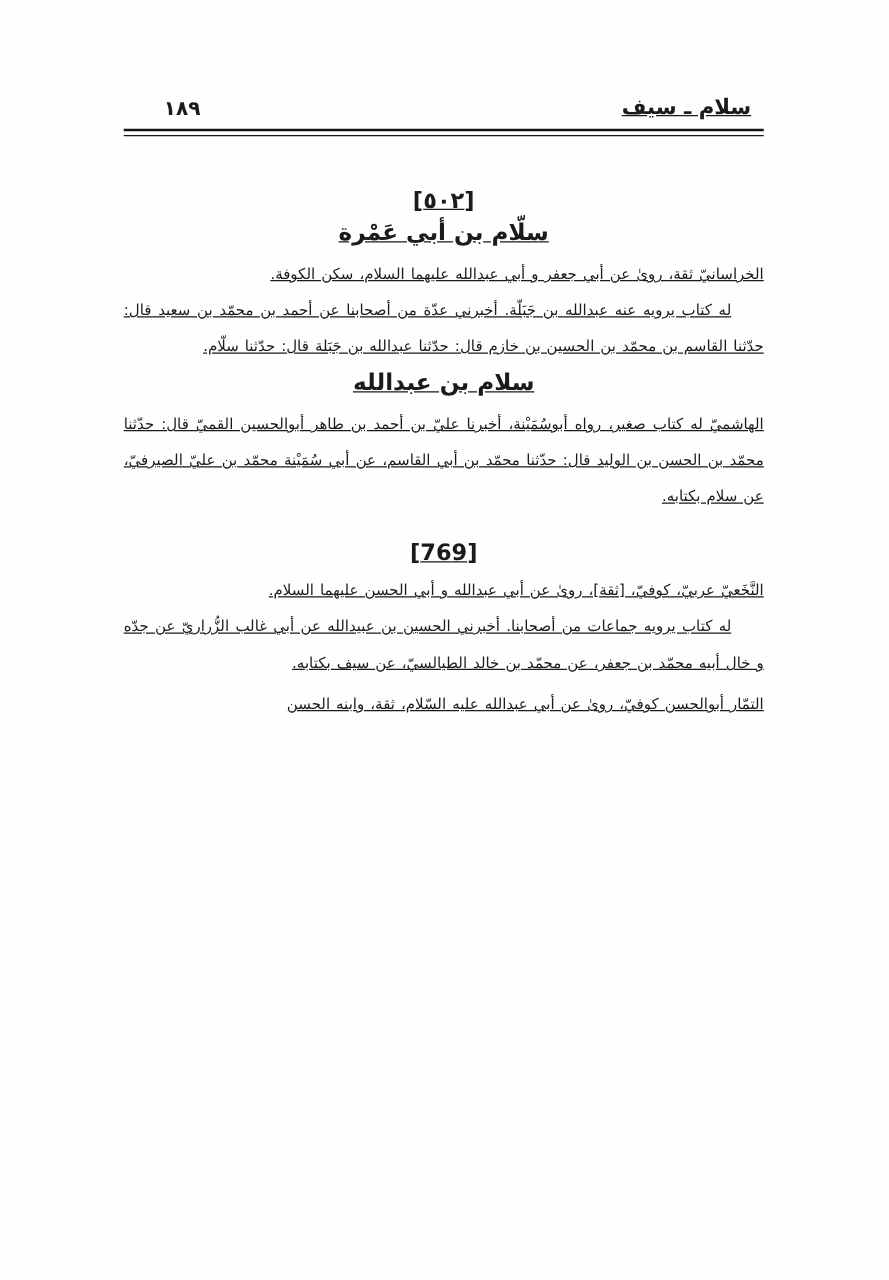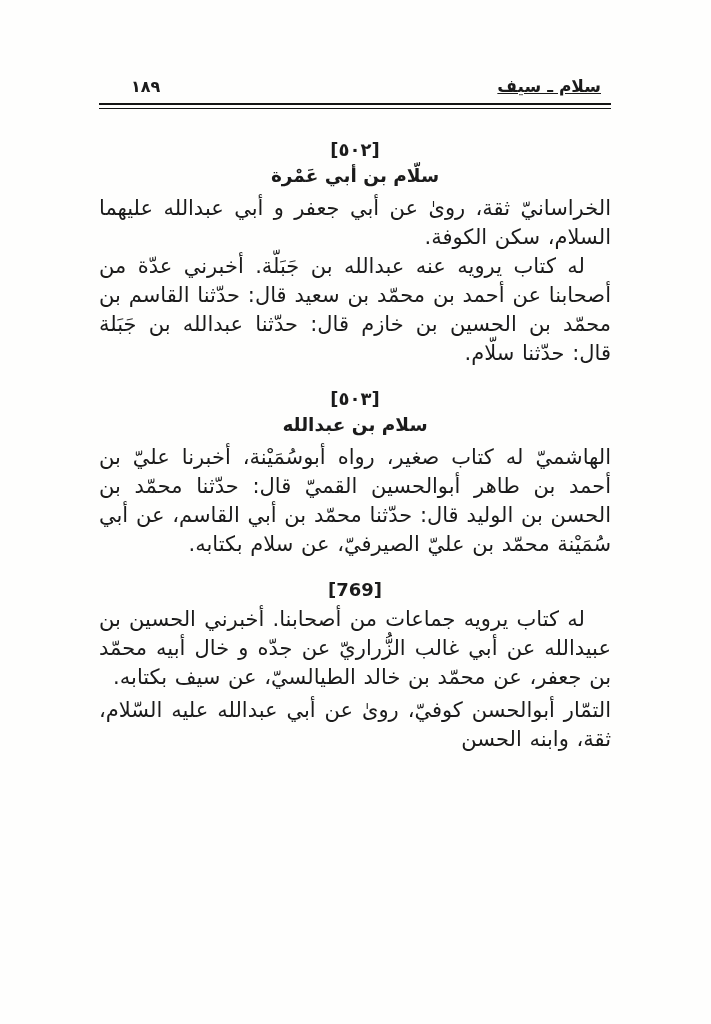--- a/index.html
+++ b/index.html
@@ -39,39 +39,40 @@
     letter-spacing: 1px;
   }
   .header-rule {
     margin-top: 7px;
     height: 3px;
     border-top: 2px solid #141414;
     border-bottom: 1px solid #141414;
   }
   .page-body {
     direction: rtl;
-    margin-top: 30px;
+    margin-top: 41px;
+    text-decoration: underline;
   }
   .entry { margin-bottom: 4px; }
   .entry-number {
     text-align: center;
     font-weight: bold;
     font-size: 18px;
     margin: 20px 0 5px 0;
     direction: rtl;
   }
   .entry-title {
     text-align: center;
     font-weight: bold;
     font-size: 18.5px;
     margin: 0 0 8px 0;
   }
   .entry p {
     margin: 0;
-    font-size: 21px;
+    font-size: 12px;
     line-height: 29px;
     text-align: justify;
     word-spacing: 1px;
   }
   .entry p.indent { text-indent: 26px; }
 </style>
 </head>
 <body>
 
 <div class="page">
@@ -86,27 +87,27 @@
   <main class="page-body">
 
     <section class="entry">
       <div class="entry-number">[٥٠٢]</div>
       <h2 class="entry-title">سلّام بن أبي عَمْرة</h2>
       <p>الخراسانيّ ثقة، روىٰ عن أبي جعفر و أبي عبدالله عليهما السلام، سكن الكوفة.</p>
       <p class="indent">له كتاب يرويه عنه عبدالله بن جَبَلّة. أخبرني عدّة من أصحابنا عن أحمد بن محمّد بن سعيد قال: حدّثنا القاسم بن محمّد بن الحسين بن خازم قال: حدّثنا عبدالله بن جَبَلة قال: حدّثنا سلّام.</p>
     </section>
 
     <section class="entry">
-      <div class="entry-number">[٥٠٣]</div>
       <h2 class="entry-title">سلام بن عبدالله</h2>
       <p>الهاشميّ له كتاب صغير، رواه أبوسُمَيْنة، أخبرنا عليّ بن أحمد بن طاهر أبوالحسين القميّ قال: حدّثنا محمّد بن الحسن بن الوليد قال: حدّثنا محمّد بن أبي القاسم، عن أبي سُمَيْنة محمّد بن عليّ الصيرفيّ، عن سلام بكتابه.</p>
     </section>
 
     <section class="entry">
       <div class="entry-number">[769]</div>
+      <p>النَّخَعيّ عربيّ، كوفيّ، [ثقة]، روىٰ عن أبي عبدالله و أبي الحسن عليهما السلام.</p>
       <p class="indent">له كتاب يرويه جماعات من أصحابنا. أخبرني الحسين بن عبيدالله عن أبي غالب الزُّراريّ عن جدّه و خال أبيه محمّد بن جعفر، عن محمّد بن خالد الطيالسيّ، عن سيف بكتابه.</p>
     </section>
 
     <section class="entry">
       <p>التمّار أبوالحسن كوفيّ، روىٰ عن أبي عبدالله عليه السّلام، ثقة، وابنه الحسن</p>
     </section>
 
   </main>
 
 </div>

